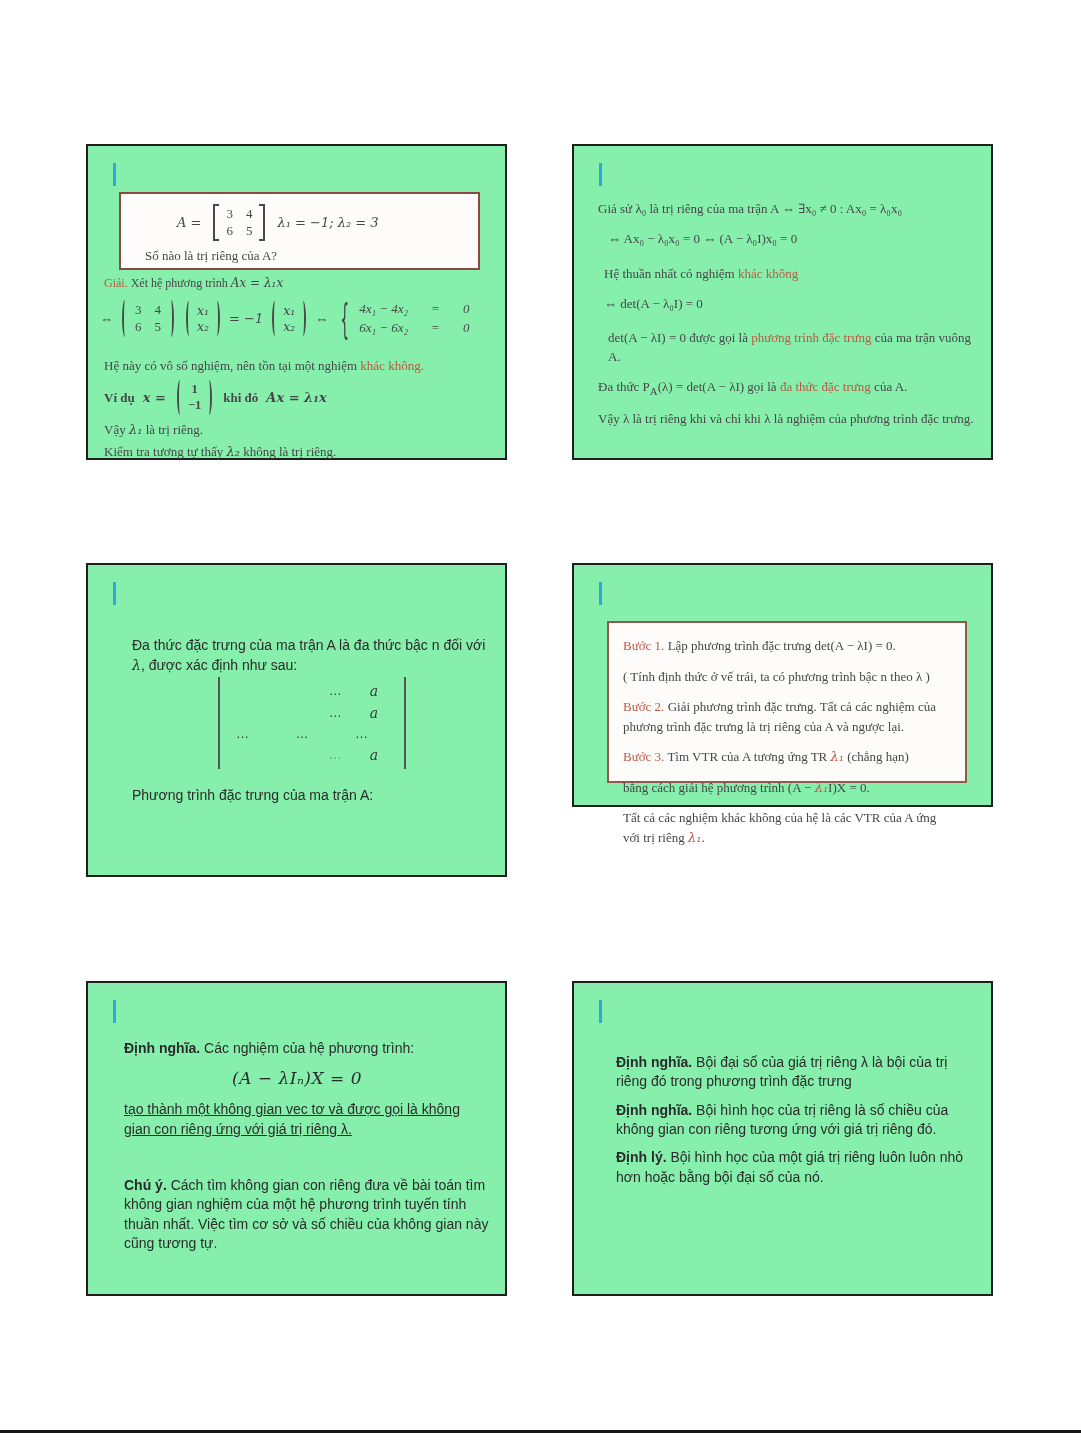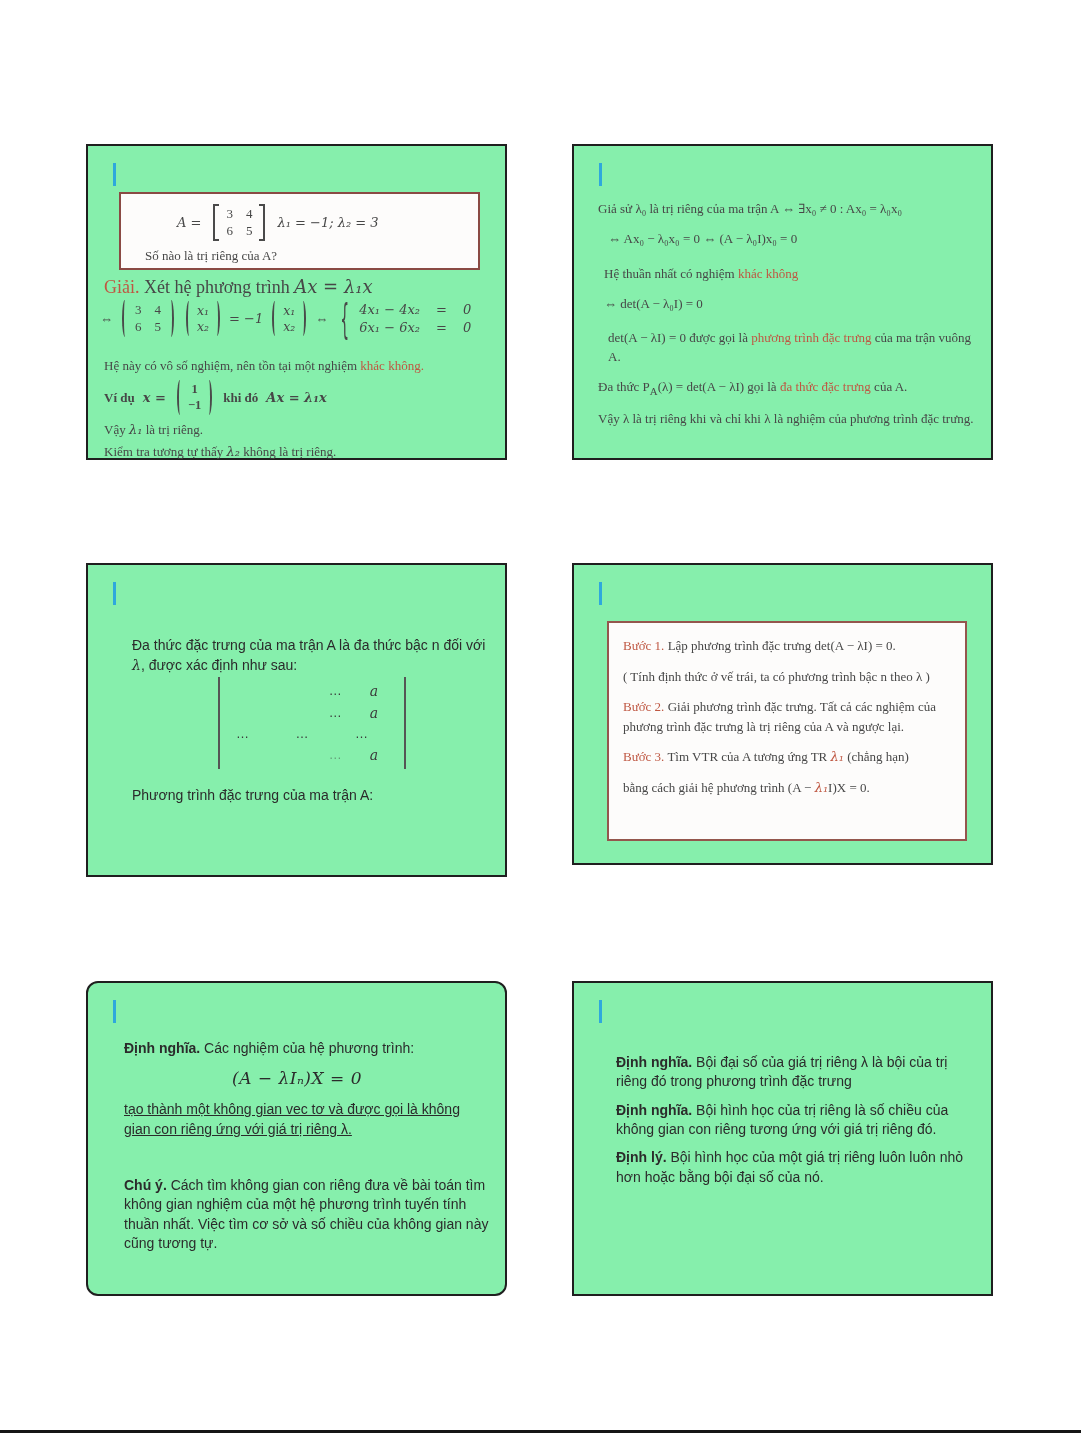--- a/index.html
+++ b/index.html
@@ -8,22 +8,22 @@
     position:relative; width:1081px; height:1441px; background:#ffffff;
     font-family:"Liberation Sans","DejaVu Sans",sans-serif; color:#2b2b2b; overflow:hidden;
   }
   .slide {
     position:absolute; width:421px; background:#86efac;
     border:2px solid #1f1f1f;
   }
   .s1{left:86px; top:144px; height:316px;}
   .s2{left:572px; top:144px; height:316px;}
   .s3{left:86px; top:563px; height:314px;}
-  .s4{left:572px; top:563px; height:302px;}
-  .s5{left:86px; top:981px; height:315px;border-radius:12px;}
+  .s4{left:572px; top:563px; height:244px;}
+  .s5{left:86px; top:981px; height:315px;}
   .s6{left:572px; top:981px; height:315px;}
   .s-blur{ filter:blur(0.45px); color:#474747; }
   .serif{ font-family:"Liberation Serif","DejaVu Serif",serif; }
   .cursor{ position:absolute; left:25px; top:17px; width:3px; height:23px; background:#2fa8dc; }
   .mi{ font-family:"DejaVu Serif",serif; font-style:italic; }
   .red{ color:#bf5742; }
   .abs{ position:absolute; }
 
   
   .redbox{ position:absolute; left:31px; top:46px; width:361px; height:78px;
@@ -34,26 +34,26 @@
   .sb{ width:6px; }
   .sb.l{ border-left:2px solid #4a4a4a; border-top:2px solid #4a4a4a; border-bottom:2px solid #4a4a4a; }
   .sb.r{ border-right:2px solid #4a4a4a; border-top:2px solid #4a4a4a; border-bottom:2px solid #4a4a4a; }
   .mgrid{ display:grid; grid-template-columns:auto auto; column-gap:13px; row-gap:1px;
           padding:2px 7px; text-align:center; font-size:13px; }
   .pwrap{ display:inline-flex; align-items:stretch; margin:0 3px; }
   .pb{ width:6px; }
   .pb.l{ border-left:2px solid #4a4a4a; border-radius:70% 0 0 70%; }
   .pb.r{ border-right:2px solid #4a4a4a; border-radius:0 70% 70% 0; }
   .vgrid{ display:grid; row-gap:1px; padding:2px 5px; text-align:center; font-size:12.5px; }
-  .giai{ left:16px; top:130px; font-size:18px; }
+  .giai{ left:16px; top:130px; font-size:12px; }
   .eqrow{ left:12px; top:154px; display:flex; align-items:center; font-size:13px; gap:6px; }
   .sysbrace{ display:inline-block; transform:scaleY(2.9); margin:0 4px 0 6px; font-size:14px;
              font-family:"DejaVu Sans",sans-serif; }
   .sysgrid{ display:flex; flex-direction:column; row-gap:3px; }
-  .sline{ display:flex; gap:16px; }
+  .sline{ display:flex; gap:23px;font-family:Liberation Serif, serif; }
   .p-voso{ left:16px; top:212px; font-size:13px; width:395px; }
   .vidu{ left:16px; top:234px; display:flex; align-items:center; gap:8px; font-size:13px;font-weight:bold; }
   .vay{ left:16px; top:276px; font-size:13px; }
   .kiem{ left:16px; top:298px; font-size:13px; }
 
   
   .s2 .body{ position:absolute; left:24px; top:54px; width:378px; font-size:13px; line-height:1.45; }
   .s2 p{ margin-bottom:11px; }
   .s2 .ind1{ margin-left:10px; }
   .s2 .ind2{ margin-left:6px; }
@@ -232,20 +232,21 @@
   </div>
 
   <div class="slide s4 s-blur serif">
     <span class="cursor"></span>
     <div class="redbox4">
       <p><span class="red">Bước 1.</span><span> Lập phương trình đặc trưng det(A − λI) = 0.</span></p>
       <p>( Tính định thức ở vế trái, ta có phương trình bậc n theo  λ )</p>
       <p><span class="red">Bước 2.</span><span> Giải phương trình đặc trưng. Tất cả các nghiệm của phương trình đặc trưng là trị riêng của A và ngược lại.</span></p>
       <p><span class="red">Bước 3.</span><span> Tìm VTR của A tương ứng TR </span><span class="red mi">λ₁</span><span> (chẳng hạn)</span></p>
       <p><span>bằng cách giải hệ phương trình  (A − </span><span class="red mi">λ₁</span><span>I)X = 0.</span></p>
+      <p><span>Tất cả các nghiệm khác không của hệ là các VTR của A ứng với trị riêng </span><span class="red mi">λ₁</span><span>.</span></p>
     </div>
   </div>
 
   <div class="slide s5">
     <span class="cursor"></span>
     <div class="body">
       <p><b>Định nghĩa.</b><span> Các nghiệm của hệ phương trình:</span></p>
       <p class="formula mi">(A − λIₙ)X = 0</p>
       <p class="p2">tạo thành một không gian vec tơ và được gọi là không gian con riêng ứng với giá trị riêng λ.</p>
       <p class="chuy"><b>Chú ý.</b><span> Cách tìm không gian con riêng đưa về bài toán tìm không gian nghiệm của một hệ phương trình tuyến tính thuần nhất. Việc tìm cơ sở và số chiều của không gian này cũng tương tự.</span></p>

